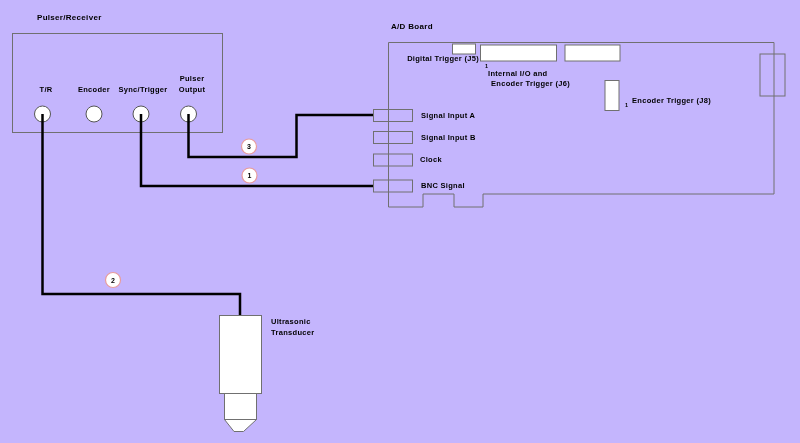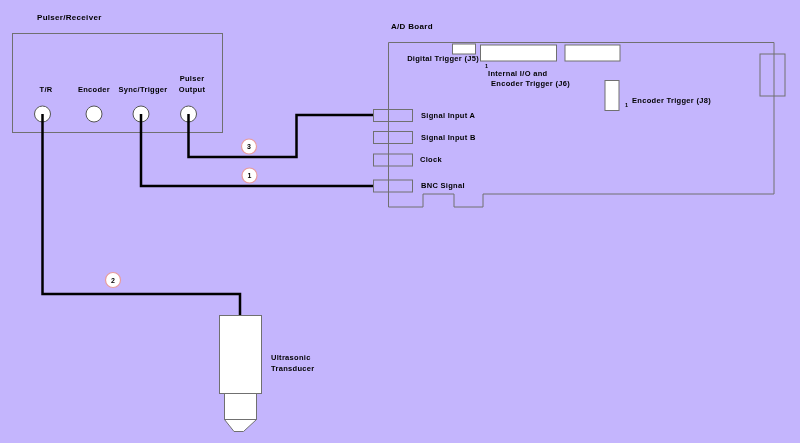--- a/index.html
+++ b/index.html
@@ -103,19 +103,19 @@
   <div class="lbl" style="left:488px; top:68px;">Internal I/O and</div>
   <div class="lbl" style="left:491px; top:78px;">Encoder Trigger (J6)</div>
   <div class="lbl" style="left:632px; top:85px;margin-top:10px;">Encoder Trigger (J8)</div>
   <div class="lbl sup" style="left:625px; top:102px;">1</div>
 
   <div class="lbl" style="left:421px; top:110px;">Signal Input A</div>
   <div class="lbl" style="left:421px; top:132px;">Signal Input B</div>
   <div class="lbl" style="left:420px; top:154px;">Clock</div>
   <div class="lbl" style="left:421px; top:180px;">BNC Signal</div>
 
-  <div class="lbl wrap" style="left:271px; top:316px; width:54px;margin-top:36px;">Ultrasonic Transducer</div>
+  <div class="lbl wrap" style="left:271px; top:316px; width:54px;">Ultrasonic Transducer</div>
 
   <div class="marker-num" style="left:241px; top:143px;">3</div>
   <div class="marker-num" style="left:241.5px; top:172px;">1</div>
   <div class="marker-num" style="left:105px; top:276.5px;">2</div>
 
 </div>
 
 </body></html>

